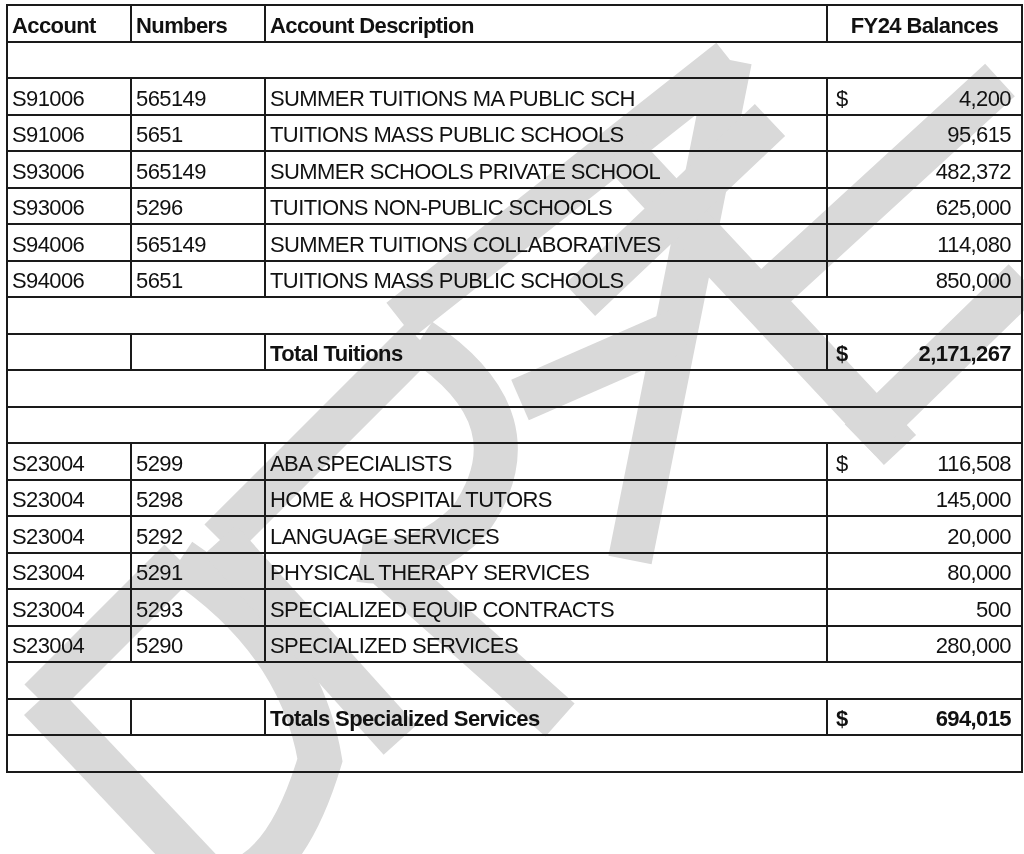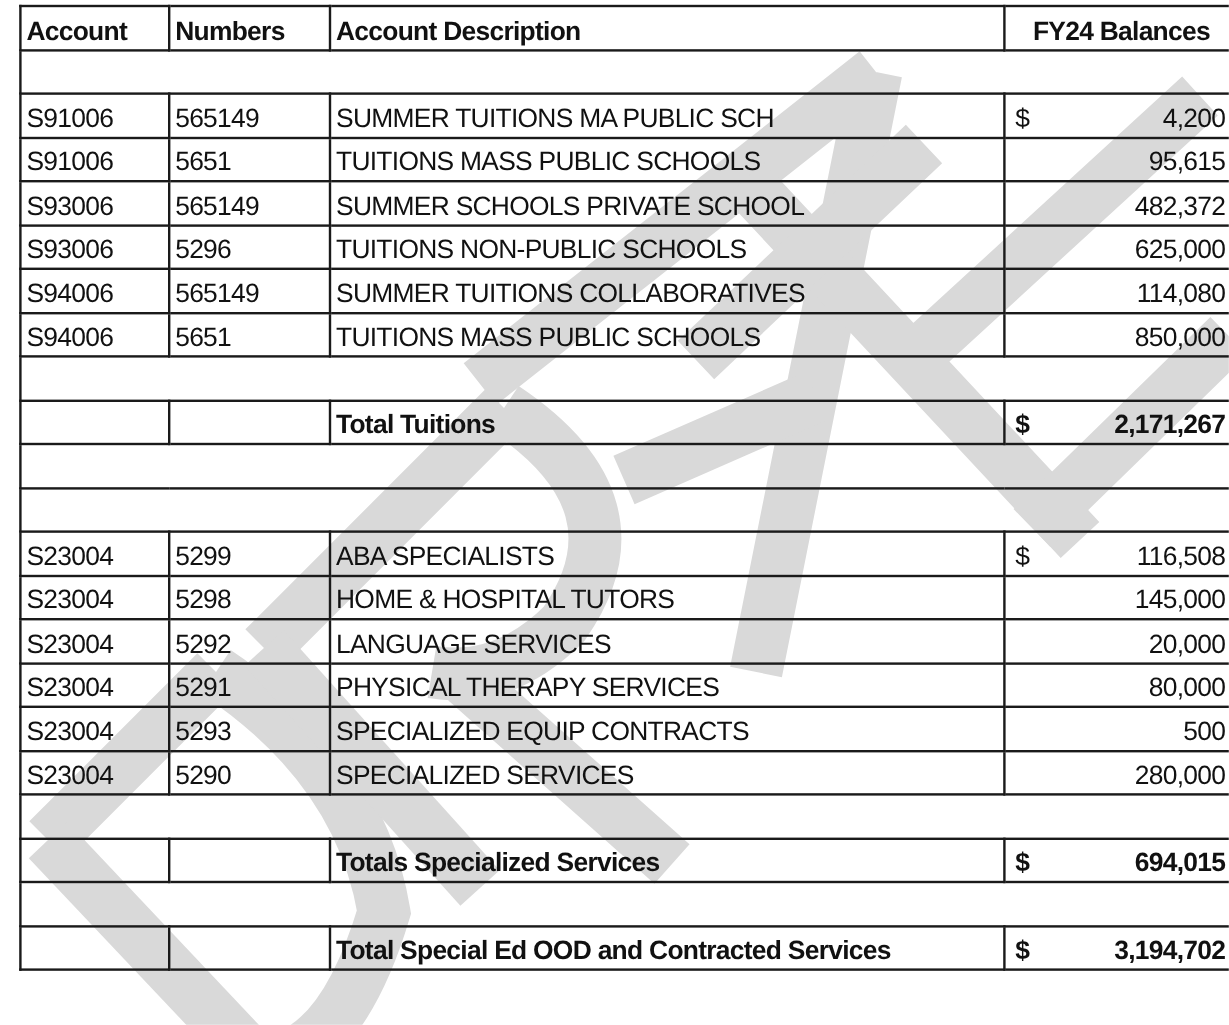--- a/index.html
+++ b/index.html
@@ -1,19 +1,19 @@
 <!DOCTYPE html>
 <html><head>
   <meta charset="utf-8">
   <style>
     html, body { margin: 0; padding: 0; background: #ffffff; }
     body { width: 1024px; height: 854px; position: relative; overflow: hidden;
            font-family: "Liberation Sans", "DejaVu Sans", sans-serif; color: #111; }
     #watermark { position: absolute; left: 0; top: 0; width: 1024px; height: 854px; z-index: 1; pointer-events: none; }
-    #sheet { position: absolute; left: 16px; top: 4px; width: 929px; z-index: 2; }
+    #sheet { position: absolute; left: 6px; top: 4px; width: 929px; z-index: 2; }
     table { border-collapse: collapse; width: 1015px; table-layout: fixed; }
     col.c1 { width: 124px; } col.c2 { width: 134px; } col.c3 { width: 562px; } col.c4 { width: 195px; }
     td, th { height: 34.5px; padding: 0 4px; border: 2px solid #1a1a1a; font-size: 22px;
              white-space: nowrap; overflow: hidden; vertical-align: bottom; line-height: 30px;
              font-stretch: condensed; letter-spacing: -0.6px; background: transparent; }
     th { font-weight: bold; text-align: left; }
     th.bal { text-align: center; }
     td.blank { border-left: 2px solid #1a1a1a; border-right: 2px solid #1a1a1a; }
     .amt { position: relative; }
     .amt .cur { position: absolute; left: 8px; bottom: 0; }
@@ -195,24 +195,15 @@
           <td></td>
           <td class="bold">Totals Specialized Services</td>
           <td class="amt bold">
             <span class="cur">$</span>
             <span class="val">694,015</span>
           </td>
         </tr>
         <tr>
           <td colspan="4" class="blank" style="border-top: 2px solid rgb(26, 26, 26); border-bottom: 2px solid rgb(26, 26, 26);"></td>
         </tr>
-        <tr>
-          <td></td>
-          <td></td>
-          <td class="bold">Total Special Ed OOD and Contracted Services</td>
-          <td class="amt bold">
-            <span class="cur">$</span>
-            <span class="val">3,194,702</span>
-          </td>
-        </tr>
       </tbody>
   </table>
 </div>
 
 </body></html>

